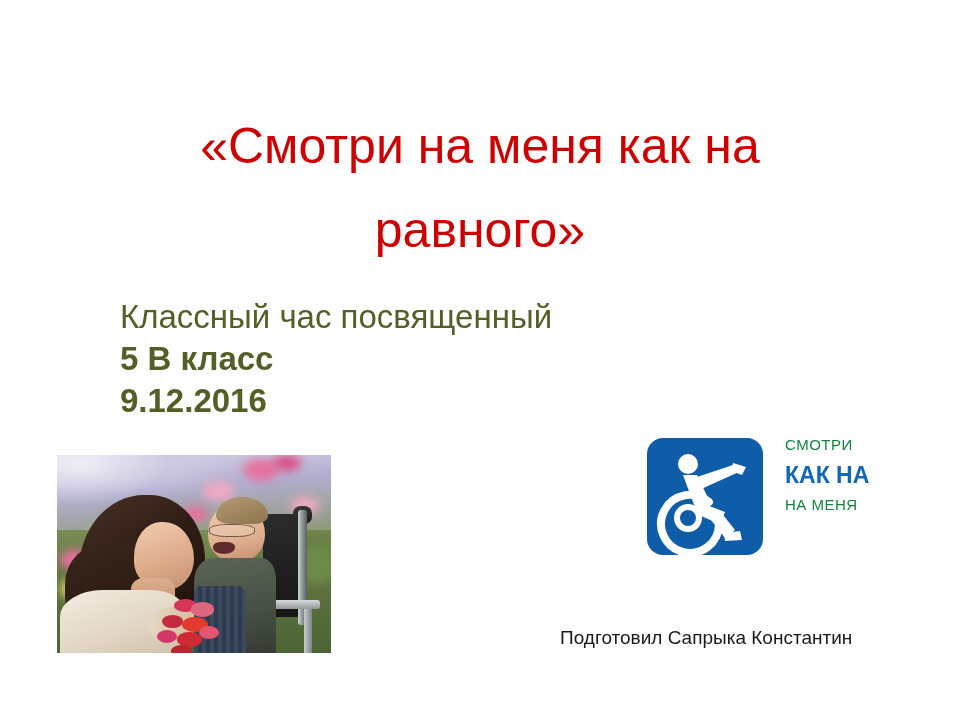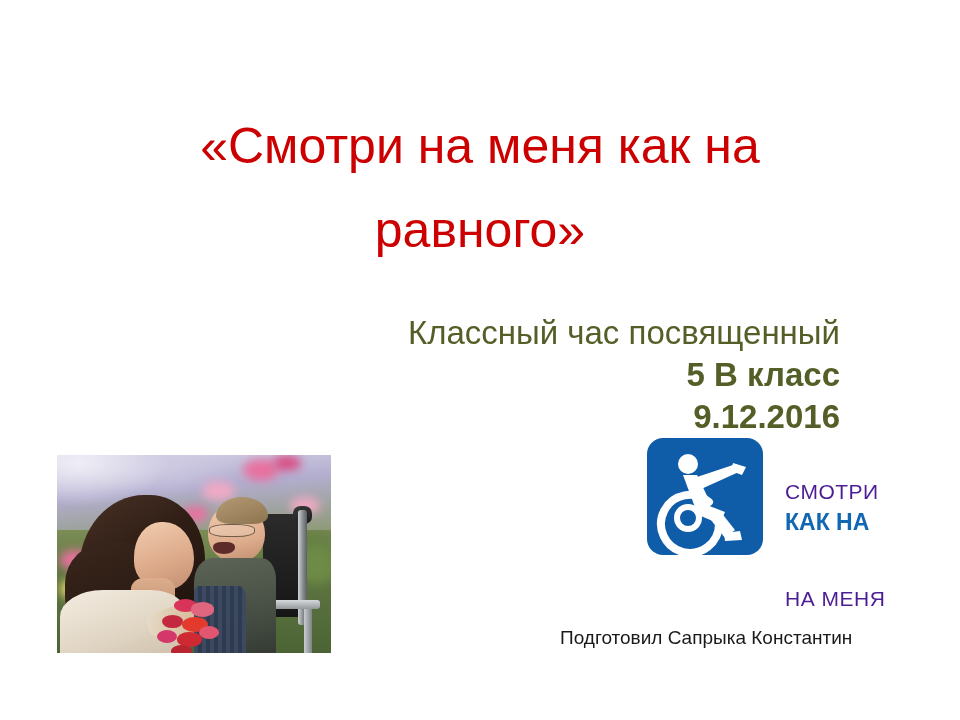--- a/index.html
+++ b/index.html
@@ -34,23 +34,23 @@
     font-weight: 400;
     color: #CC0000;
     letter-spacing: 0px;
     white-space: nowrap;
   }
 
   
   .subtitle-block {
     position: absolute;
     left: 120px;
-    top: 312px;
+    top: 296px;
     width: 720px;
-    text-align: right;
+    text-align: left;
   }
   .subtitle-line {
     font-family: "Liberation Sans", sans-serif;
     font-size: 33px;
     line-height: 42px;
     font-weight: 400;
     color: #545F28;
     white-space: nowrap;
   }
   .subtitle-line.sp-top { margin-top: 0; font-weight: bold; }
@@ -211,25 +211,24 @@
     top: -6px;
     width: 140px;
     text-align: left;
   }
   .lt-line {
     font-family: "Liberation Sans", sans-serif;
     white-space: nowrap;
     letter-spacing: 0.5px;
   }
   .lt-thin {
-    font-size: 21px;
+    font-size: 15px;
     line-height: 30px;
     font-weight: 400;
-    color: #4c1d95;
-    margin-top: 47px;
+    color: #15803d;
   }
   .lt-bold {
     font-size: 23px;
     line-height: 30px;
     font-weight: 700;
     color: #1267B5;
     letter-spacing: 0px;
   }
 
   

